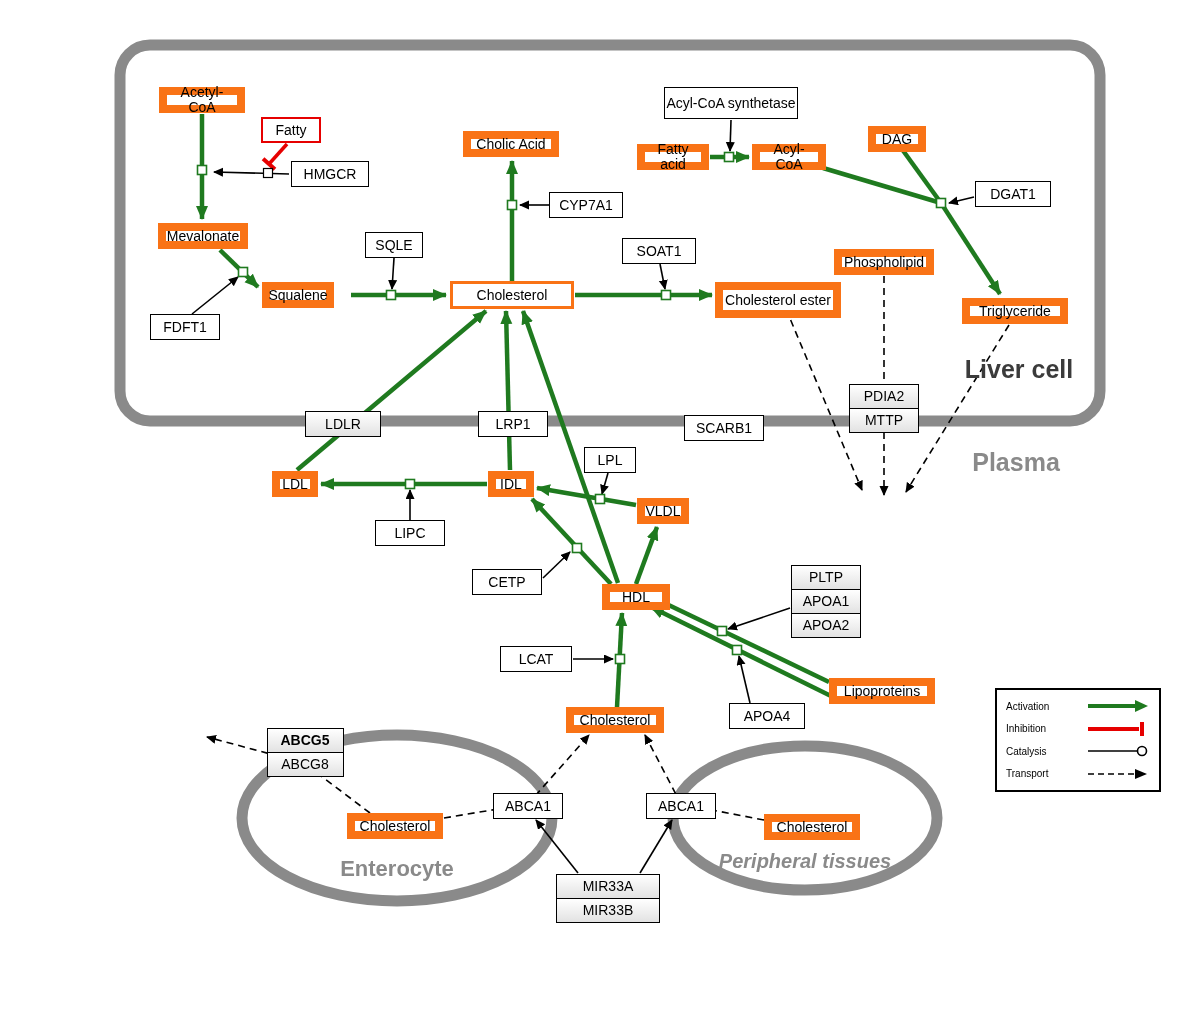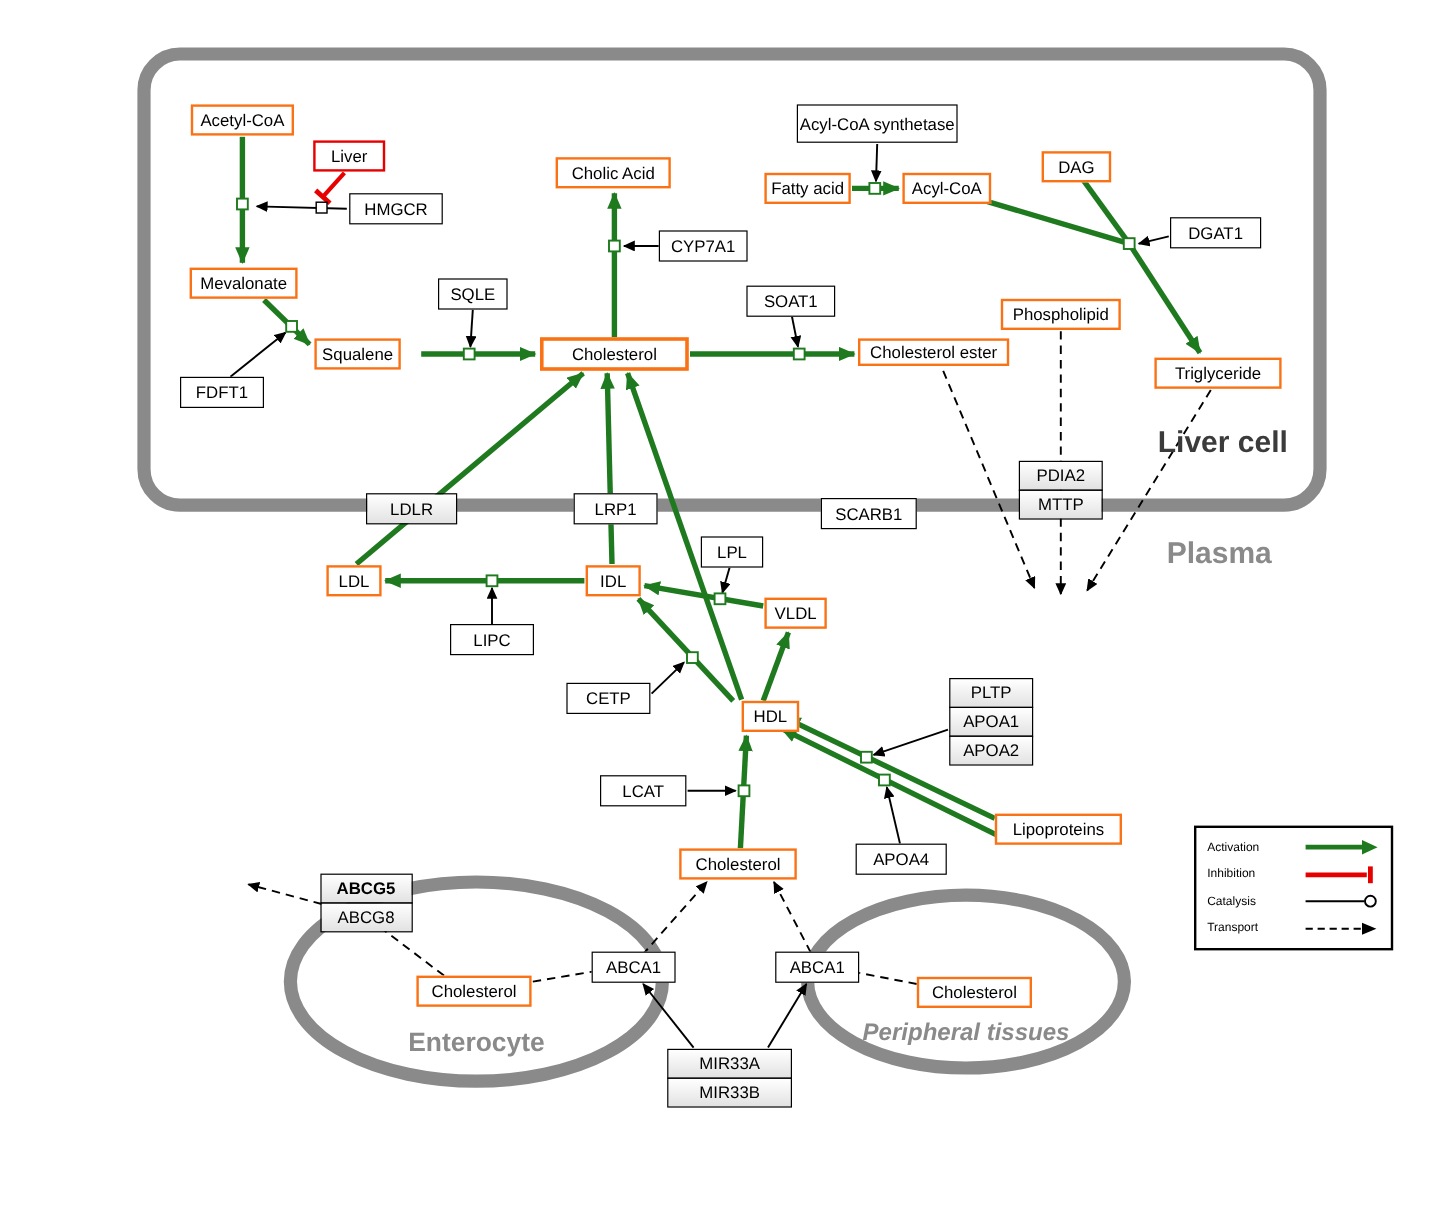--- a/index.html
+++ b/index.html
@@ -9,21 +9,21 @@
   .edge{fill:none;}
   .edge-activation{stroke:#1f7a1f;stroke-width:4.5px;}
   .edge-catalysis{stroke:#000;stroke-width:1.6px;}
   .edge-transport{stroke:#000;stroke-width:1.6px;stroke-dasharray:7 5;}
   .edge-inhibition{stroke:#e60000;stroke-width:3.5px;}
   .sq-green{fill:#fff;stroke:#1f7a1f;stroke-width:1.6px;}
   .sq-white{fill:#fff;stroke:#000;stroke-width:1.2px;}
   .node{position:absolute;display:flex;align-items:center;justify-content:center;
         background:#fff;box-sizing:border-box;font-size:14px;color:#000;
         text-align:center;line-height:1.05;}
-  .node.metabolite{border:2px solid #f97316;}
+  .node.metabolite{border:8px solid #f97316;}
   .node.metabolite.emph{border-width:3px;}
   .node.gene{border:1px solid #000;}
   .node.shaded{background:linear-gradient(180deg,#ffffff 0%,#e2e2e2 100%);}
   .node.inhibitor{border:2px solid #e60000;}
   .region-label{position:absolute;transform:translate(-50%,-50%);
         font-weight:bold;white-space:nowrap;}
   #apo-table{position:absolute;display:grid;border-right:1px solid #000;
         border-bottom:1px solid #000;background:#fff;}
   .apo-cell{display:flex;align-items:center;justify-content:center;font-size:14px;
         border-left:1px solid #000;border-top:1px solid #000;box-sizing:border-box;
@@ -120,46 +120,46 @@
   <div id="nodes-layer">
       <div class="node metabolite" style="left: 159px; top: 87px; width: 86px; height: 26px;">Acetyl-CoA</div>
       <div class="node metabolite" style="left: 158px; top: 223px; width: 90px; height: 26px;">Mevalonate</div>
       <div class="node metabolite" style="left: 262px; top: 282px; width: 72px; height: 26px;">Squalene</div>
       <div class="node metabolite emph" style="left: 450px; top: 281px; width: 124px; height: 28px;">Cholesterol</div>
       <div class="node metabolite" style="left: 463px; top: 131px; width: 96px; height: 26px;">Cholic Acid</div>
       <div class="node metabolite" style="left: 637px; top: 144px; width: 72px; height: 26px;">Fatty acid</div>
       <div class="node metabolite" style="left: 752px; top: 144px; width: 74px; height: 26px;">Acyl-CoA</div>
       <div class="node metabolite" style="left: 868px; top: 126px; width: 58px; height: 26px;">DAG</div>
       <div class="node metabolite" style="left: 834px; top: 249px; width: 100px; height: 26px;">Phospholipid</div>
-      <div class="node metabolite" style="left: 715px; top: 282px; width: 126px; height: 23px;">Cholesterol ester</div>
+      <div class="node metabolite" style="left: 715px; top: 282px; width: 126px; height: 36px;">Cholesterol ester</div>
       <div class="node metabolite" style="left: 962px; top: 298px; width: 106px; height: 26px;">Triglyceride</div>
       <div class="node metabolite" style="left: 272px; top: 471px; width: 46px; height: 26px;">LDL</div>
       <div class="node metabolite" style="left: 488px; top: 471px; width: 46px; height: 26px;">IDL</div>
       <div class="node metabolite" style="left: 637px; top: 498px; width: 52px; height: 26px;">VLDL</div>
-      <div class="node metabolite" style="left: 602px; top: 584px; width: 48px; height: 26px; margin-left: 16px;">HDL</div>
+      <div class="node metabolite" style="left: 602px; top: 584px; width: 68px; height: 26px;">HDL</div>
       <div class="node metabolite" style="left: 829px; top: 678px; width: 106px; height: 26px;">Lipoproteins</div>
       <div class="node metabolite" style="left: 566px; top: 707px; width: 98px; height: 26px;">Cholesterol</div>
       <div class="node metabolite" style="left: 347px; top: 813px; width: 96px; height: 26px;">Cholesterol</div>
       <div class="node metabolite" style="left: 764px; top: 814px; width: 96px; height: 26px;">Cholesterol</div>
-      <div class="node inhibitor" style="left: 261px; top: 117px; width: 60px; height: 26px;">Liver</div>
+      <div class="node inhibitor" style="left: 261px; top: 117px; width: 60px; height: 26px;">Fatty</div>
       <div class="node gene" style="left: 291px; top: 161px; width: 78px; height: 26px;">HMGCR</div>
       <div class="node gene" style="left: 150px; top: 314px; width: 70px; height: 26px;">FDFT1</div>
       <div class="node gene" style="left: 365px; top: 232px; width: 58px; height: 26px;">SQLE</div>
       <div class="node gene" style="left: 549px; top: 192px; width: 74px; height: 26px;">CYP7A1</div>
       <div class="node gene" style="left: 622px; top: 238px; width: 74px; height: 26px;">SOAT1</div>
       <div class="node gene" style="left: 664px; top: 87px; width: 134px; height: 32px;">Acyl-CoA synthetase</div>
       <div class="node gene" style="left: 975px; top: 181px; width: 76px; height: 26px;">DGAT1</div>
       <div class="node gene shaded" style="left: 305px; top: 411px; width: 76px; height: 26px;">LDLR</div>
       <div class="node gene" style="left: 478px; top: 411px; width: 70px; height: 26px;">LRP1</div>
       <div class="node gene" style="left: 684px; top: 415px; width: 80px; height: 26px;">SCARB1</div>
       <div class="node gene" style="left: 375px; top: 520px; width: 70px; height: 26px;">LIPC</div>
       <div class="node gene" style="left: 584px; top: 447px; width: 52px; height: 26px;">LPL</div>
       <div class="node gene" style="left: 472px; top: 569px; width: 70px; height: 26px;">CETP</div>
       <div class="node gene" style="left: 500px; top: 646px; width: 72px; height: 26px;">LCAT</div>
-      <div class="node gene" style="left: 713px; top: 703px; width: 76px; height: 26px;">APOA4</div>
+      <div class="node gene" style="left: 729px; top: 703px; width: 76px; height: 26px;">APOA4</div>
       <div class="node gene" style="left: 493px; top: 793px; width: 70px; height: 26px;">ABCA1</div>
       <div class="node gene" style="left: 646px; top: 793px; width: 70px; height: 26px;">ABCA1</div>
       <div class="node gene shaded" style="left: 849px; top: 383.5px; width: 70px; height: 25px;">PDIA2</div>
       <div class="node gene shaded" style="left: 849px; top: 407.5px; width: 70px; height: 25px;">MTTP</div>
       <div class="node gene shaded" style="left: 266.5px; top: 727.5px; width: 77px; height: 25px; font-weight: bold;">ABCG5</div>
       <div class="node gene shaded" style="left: 266.5px; top: 751.5px; width: 77px; height: 25px;">ABCG8</div>
       <div class="node gene shaded" style="left: 556px; top: 873.5px; width: 104px; height: 25px;">MIR33A</div>
       <div class="node gene shaded" style="left: 556px; top: 897.5px; width: 104px; height: 25px;">MIR33B</div>
       <div class="node gene shaded" style="left: 791px; top: 564.5px; width: 70px; height: 25px;">PLTP</div>
       <div class="node gene shaded" style="left: 791px; top: 588.5px; width: 70px; height: 25px;">APOA1</div>

